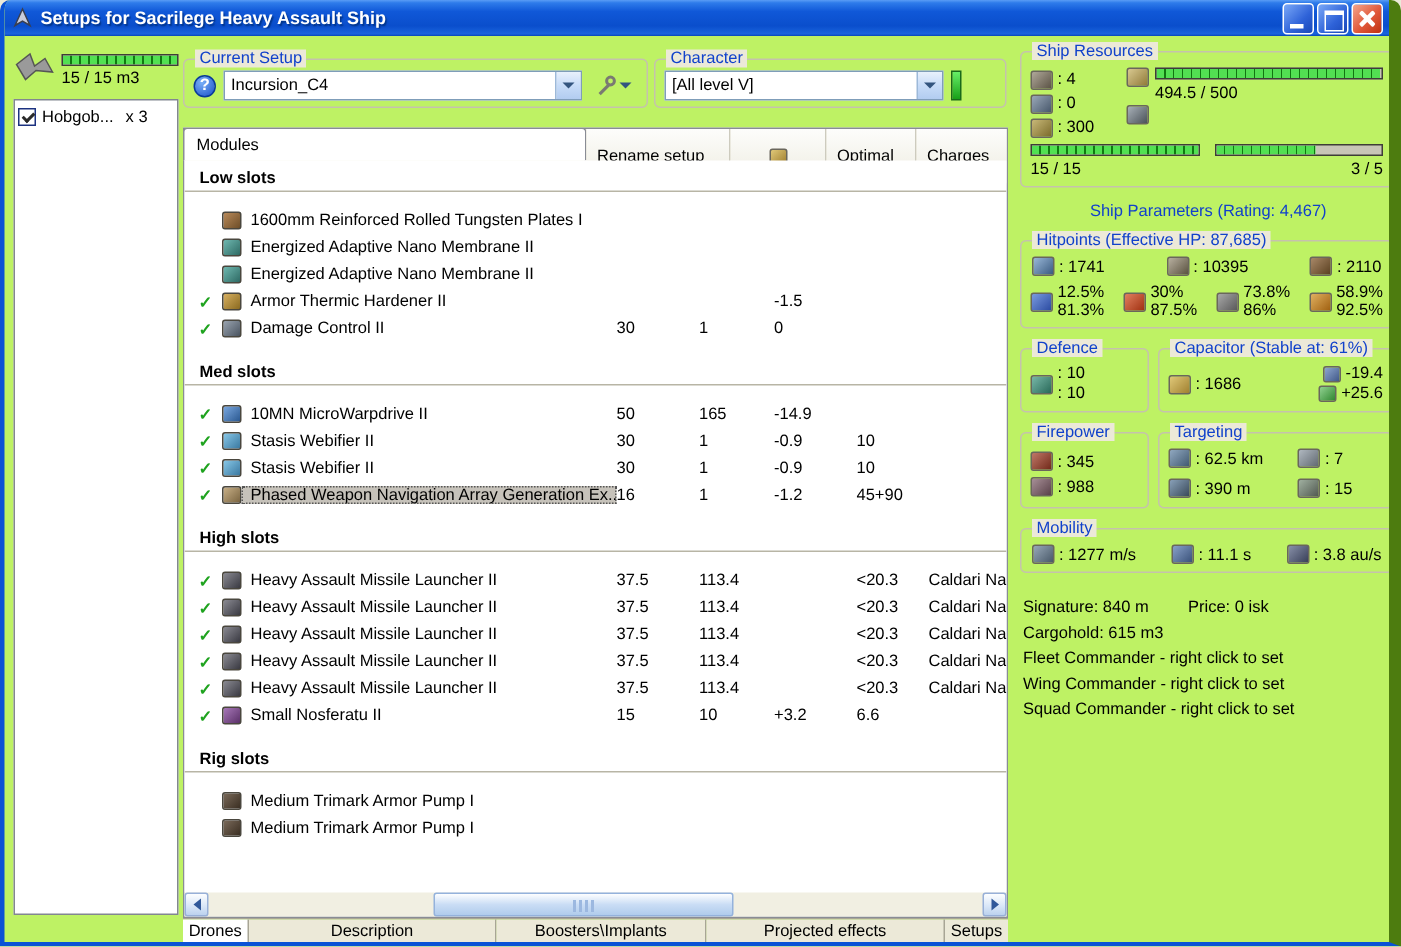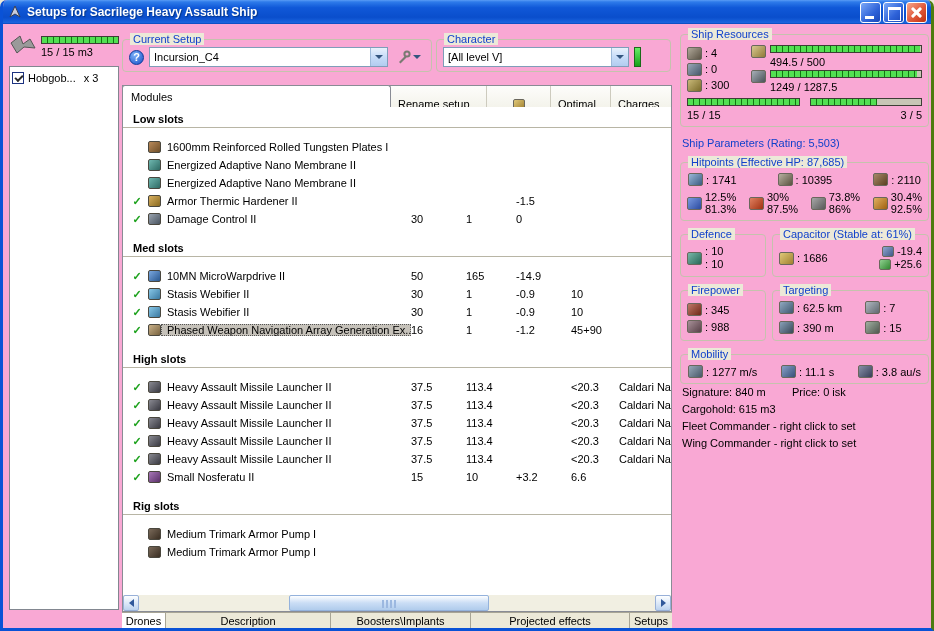--- a/index.html
+++ b/index.html
@@ -4,22 +4,22 @@
 <style>
   * { box-sizing: border-box; }
   html,body { margin:0; padding:0; }
   body {
     width:934px; height:631px; overflow:hidden;
     font-family:"Liberation Sans", sans-serif; font-size:11px; color:#000;
     background:#ECE9D8;
   }
   .window {
     position:relative; width:934px; height:631px;
-    border-left:3px solid #0A52D6; border-right:3px solid #4d7c0f; border-bottom:3px solid #0A52D6;
-    border-radius:7px 7px 0 0; overflow:hidden; background:#f9a8d4;
+    border-left:3px solid #0A52D6; border-right:8px solid #4d7c0f; border-bottom:3px solid #0A52D6;
+    border-radius:7px 7px 0 0; overflow:hidden; background:#bef264;
   }
   
   .titlebar {
     height:24px; display:flex; align-items:center; padding:0 4px; gap:4px;
     background:linear-gradient(180deg,#5A9CF5 0%, #2E7BEA 8%, #1058D8 32%, #0A4ECC 72%, #1A64DE 94%, #0846B8 100%);
   }
   .app-icon { width:16px; height:16px; flex:none; }
   .title-text { flex:1; color:#fff; font-weight:bold; font-size:12px; text-shadow:1px 1px 1px #00348A; white-space:nowrap; overflow:hidden; }
   .tb-btns { display:flex; gap:2px; }
   .tb-btn { width:21px; height:21px; border:1px solid #fff; border-radius:3px; position:relative; flex:none; }
@@ -28,21 +28,21 @@
   .tb-min::after { content:""; position:absolute; left:4px; bottom:3px; width:9px; height:3px; background:#fff; }
   .tb-max::after { content:""; position:absolute; left:4px; top:4px; width:11px; height:10px; border:1px solid #fff; border-top-width:3px; }
   .tb-close::before,.tb-close::after { content:""; position:absolute; left:3px; top:8px; width:13px; height:3px; background:#fff; border-radius:1px; }
   .tb-close::before { transform:rotate(45deg); }
   .tb-close::after { transform:rotate(-45deg); }
 
   .content { position:relative; height:604px; }
 
   
   .grp, .rg { border:1px solid #C5C2AD; border-radius:4px; position:relative; }
-  .grp-title, .rg-title, .sp-title { color:#1141CB; }
+  .grp-title, .rg-title, .sp-title { color:#1141CB;text-align:center; }
   .grp-title, .rg-title { position:absolute; top:-7px; left:7px; background:#ECE9D8; padding:0 3px; white-space:nowrap; }
 
   
   .sidebar { position:absolute; left:6px; top:10px; width:110px; height:576px; }
   .dronehead { display:flex; gap:4px; align-items:flex-start; height:28px; }
   .drone-icon { width:28px; height:22px; flex:none; }
   .dronecapcol { flex:1; padding-top:2px; }
   .dronecap { margin-top:2px; }
   .dronelist { position:absolute; top:32px; left:0; right:0; bottom:0; background:#fff; border:1px solid #828790; padding:3px 2px; }
   .ditem { display:flex; align-items:center; gap:4px; height:15px; }
@@ -156,21 +156,21 @@
   .rrow { display:flex; gap:6px; }
   .rg-def, .rg-fire { width:86px; flex:none; }
   .rg-cap, .rg-target { flex:1; }
   .stackvals { line-height:13px; }
   .stackvals .pair { gap:3px;justify-content:flex-end; }
   .cap-flex { display:flex; justify-content:space-between; align-items:center; }
   .rg-fire .pair { height:17px; }
   .tgrid { display:grid; grid-template-columns:1.45fr 1fr; row-gap:7px; column-gap:4px; }
   .mob-row { display:flex; justify-content:space-between; padding:0 1px; }
 
-  .finfo { line-height:17px; padding-left:2px; }
+  .finfo { margin-top:15px; line-height:17px; padding-left:2px; }
   .frow { display:flex; }
   .frow span:first-child { width:110px; flex:none; }
 
   
   .i-turret { background:linear-gradient(135deg,#B0A89A,#5A5244); }
   .i-launcher { background:linear-gradient(135deg,#9AA8B8,#46566A); }
   .i-calibration { background:linear-gradient(135deg,#C8B878,#7A6A2A); }
   .i-cpu { background:linear-gradient(135deg,#D8C890,#907A38); }
   .i-pg { background:linear-gradient(135deg,#A8B0B8,#4A5258); }
   .i-shield { background:linear-gradient(135deg,#9AB8D8,#3A5A80); }
@@ -570,46 +570,40 @@
               <span class="ico i-cpu"></span>
               <div class="barcol">
                 <div class="segbar">
                     <div class="segfill" style="width:99%"></div>
                   </div>
                 <div class="barval">494.5 / 500</div>
               </div>
             </div>
             <div class="resbar-row">
               <span class="ico i-pg"></span>
-              <div class="barcol">
-                <div class="segbar">
-                    <div class="segfill" style="width:97%"></div>
-                  </div>
-                <div class="barval">1249 / 1287.5</div>
-              </div>
             </div>
           </div>
         </div>
         <div class="dualrow">
           <div class="barcol">
             <div class="segbar">
                 <div class="segfill" style="width:100%"></div>
               </div>
             <div class="barval">15 / 15</div>
           </div>
           <div class="barcol">
             <div class="segbar">
                 <div class="segfill" style="width:60%"></div>
               </div>
             <div class="barval right">3 / 5</div>
           </div>
         </div>
       </div>
 
-      <div class="sp-title">Ship Parameters (Rating: 5,503)</div>
+      <div class="sp-title">Ship Parameters (Rating: 4,467)</div>
 
       <div class="rg rg-hp">
         <span class="rg-title">Hitpoints (Effective HP: 87,685)</span>
         <div class="hp-row">
           <div class="pair">
               <span class="ico i-shield"></span>
               <span>:</span>
               <span>1741</span>
             </div>
           <div class="pair">
@@ -641,21 +635,21 @@
           <div class="rcell">
             <span class="ico i-kin"></span>
             <div class="rvals">
               <span>73.8%</span>
               <span>86%</span>
             </div>
           </div>
           <div class="rcell">
             <span class="ico i-exp"></span>
             <div class="rvals">
-              <span>30.4%</span>
+              <span>58.9%</span>
               <span>92.5%</span>
             </div>
           </div>
         </div>
       </div>
 
       <div class="rrow" style="margin-top:13px;">
         <div class="rg rg-def" style="margin-top:0;">
           <span class="rg-title">Defence</span>
           <div class="pair">
@@ -751,17 +745,18 @@
       </div>
 
       <div class="finfo">
         <div class="frow">
           <span>Signature: 840 m</span>
           <span>Price: 0 isk</span>
         </div>
         <div>Cargohold: 615 m3</div>
         <div>Fleet Commander - right click to set</div>
         <div>Wing Commander - right click to set</div>
+        <div>Squad Commander - right click to set</div>
       </div>
 
     </div>
   </div>
 </div>
 
 </body></html>

